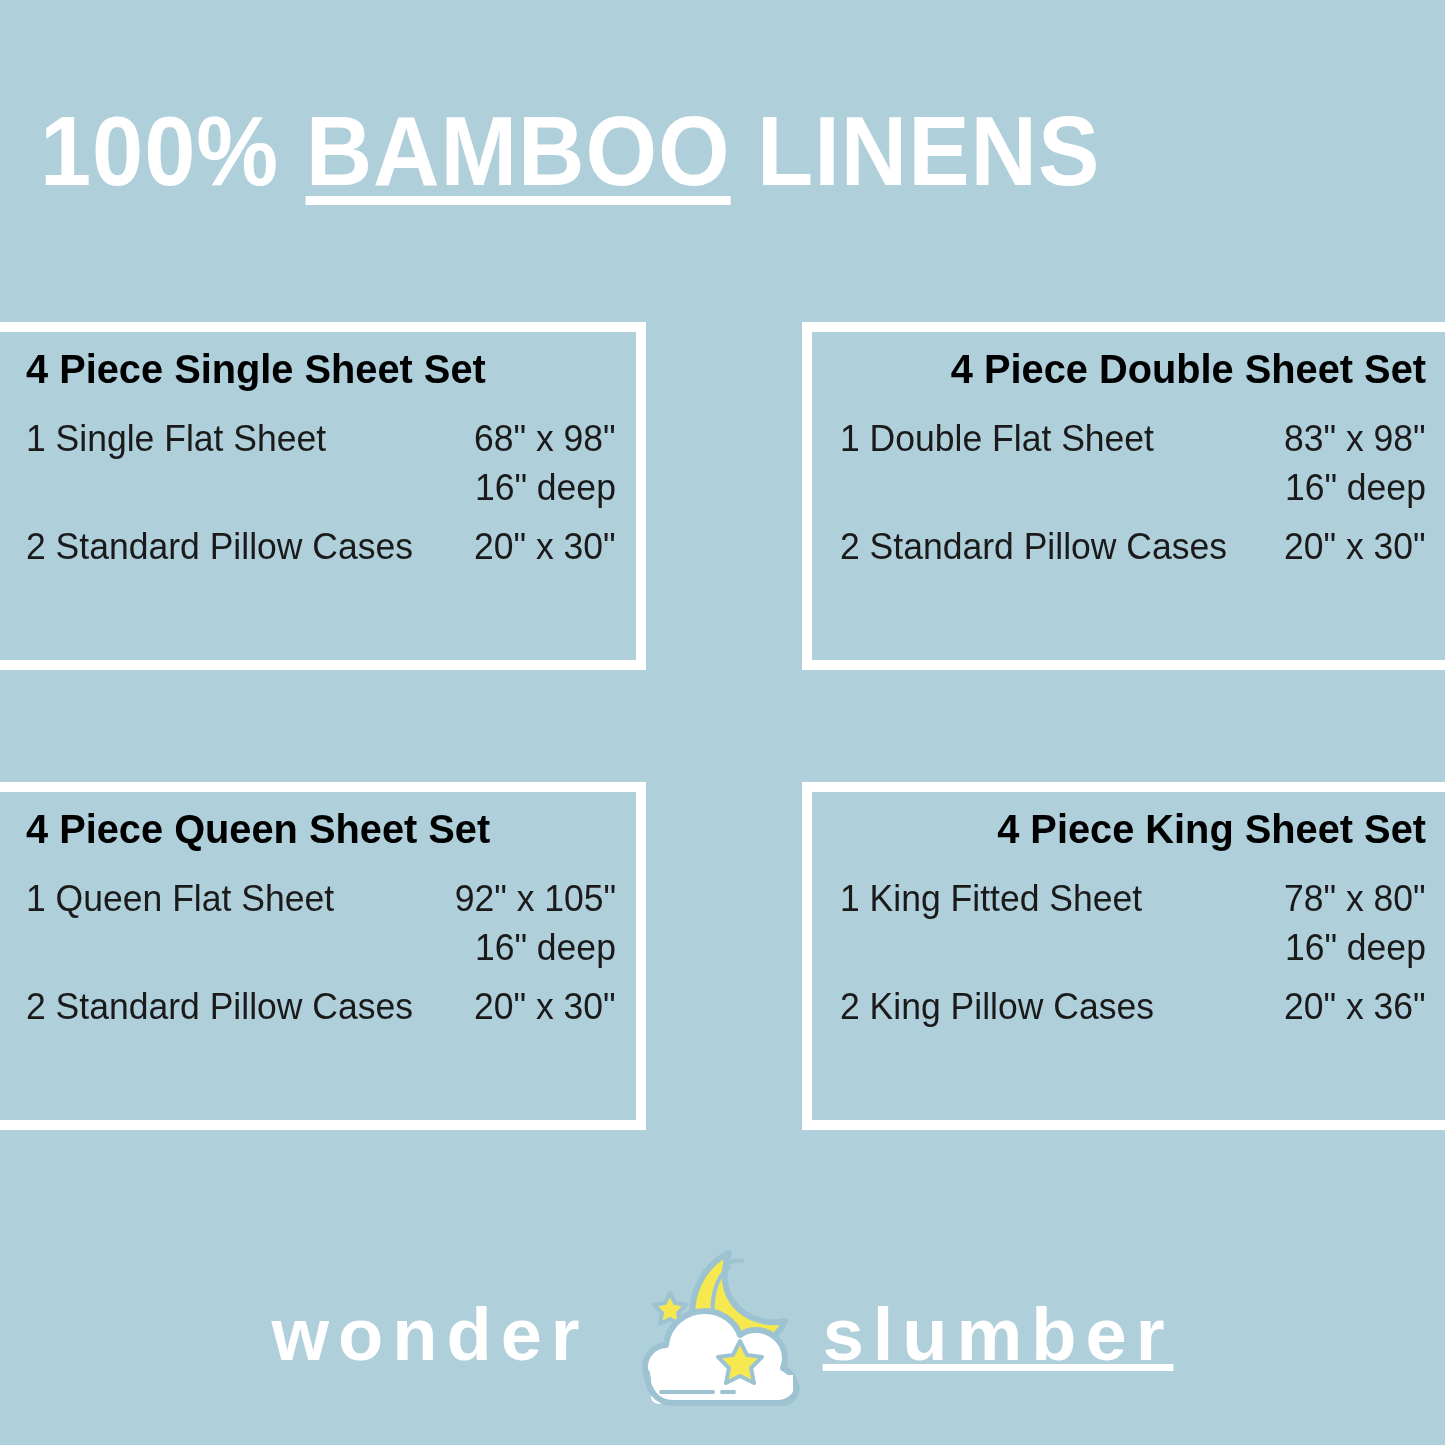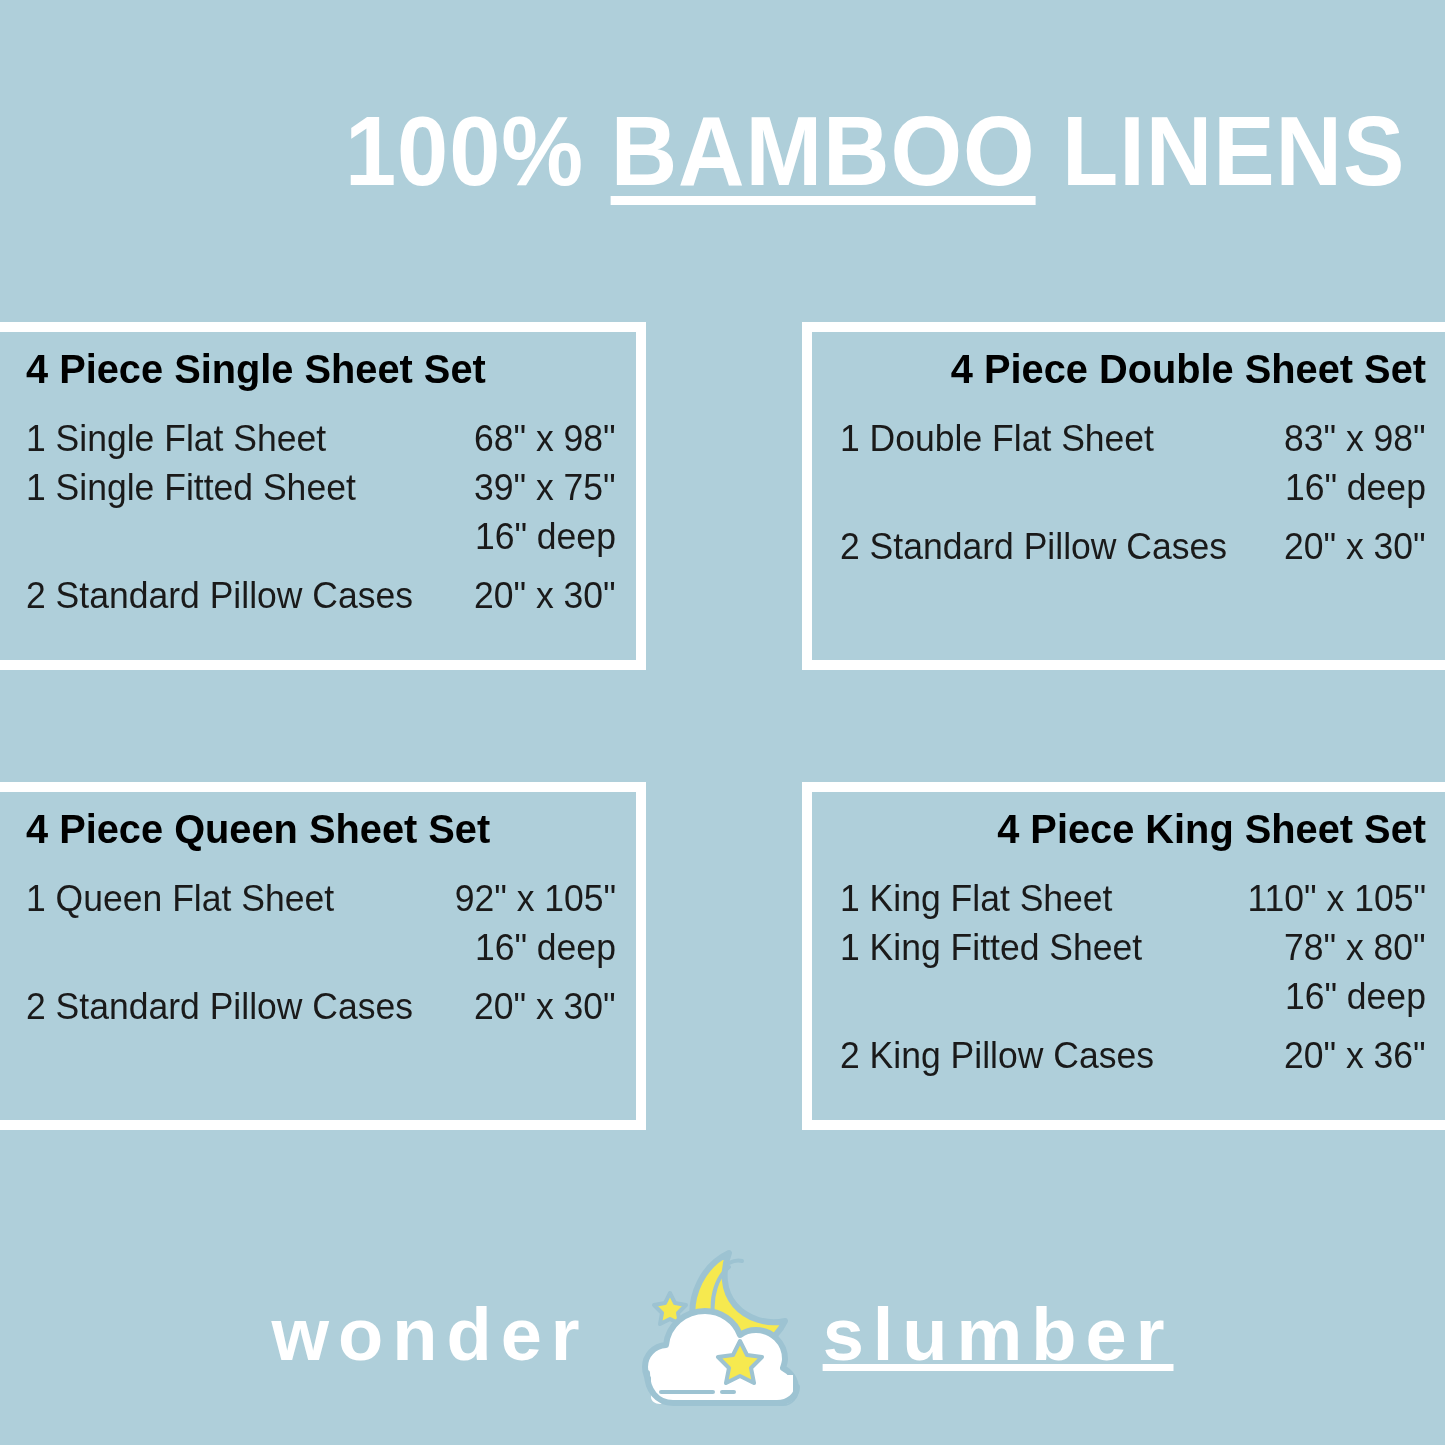--- a/index.html
+++ b/index.html
@@ -17,21 +17,21 @@
 
   
   .header {
     position: absolute;
     top: 0;
     left: 0;
     width: 1445px;
     height: 300px;
     display: flex;
     align-items: center;
-    justify-content: flex-end;
+    justify-content: flex-start;
   }
   .header-title {
     color: #ffffff;
     font-size: 99px;
     font-weight: bold;
     letter-spacing: 1px;
     line-height: 1;
     white-space: nowrap;
     transform: scaleX(0.93);
     transform-origin: center;
@@ -132,24 +132,20 @@
 </div>
 
 <div class="card card-1">
   <div class="card-inner">
     <div class="card-title">4 Piece Single Sheet Set</div>
     <div class="rows">
       <div class="row">
         <span class="row-label">1 Single Flat Sheet</span>
         <span class="row-value">68" x 98"</span>
       </div>
-      <div class="row">
-        <span class="row-label">1 Single Fitted Sheet</span>
-        <span class="row-value">39" x 75"</span>
-      </div>
       <div class="row deep-row">
         <span class="row-value">16" deep</span>
       </div>
       <div class="row gap-before">
         <span class="row-label">2 Standard Pillow Cases</span>
         <span class="row-value">20" x 30"</span>
       </div>
     </div>
   </div>
 </div>
@@ -189,24 +185,20 @@
         <span class="row-value">20" x 30"</span>
       </div>
     </div>
   </div>
 </div>
 
 <div class="card card-4">
   <div class="card-inner">
     <div class="card-title">4 Piece King Sheet Set</div>
     <div class="rows">
-      <div class="row">
-        <span class="row-label">1 King Flat Sheet</span>
-        <span class="row-value">110" x 105"</span>
-      </div>
       <div class="row">
         <span class="row-label">1 King Fitted Sheet</span>
         <span class="row-value">78" x 80"</span>
       </div>
       <div class="row deep-row">
         <span class="row-value">16" deep</span>
       </div>
       <div class="row gap-before">
         <span class="row-label">2 King Pillow Cases</span>
         <span class="row-value">20" x 36"</span>

